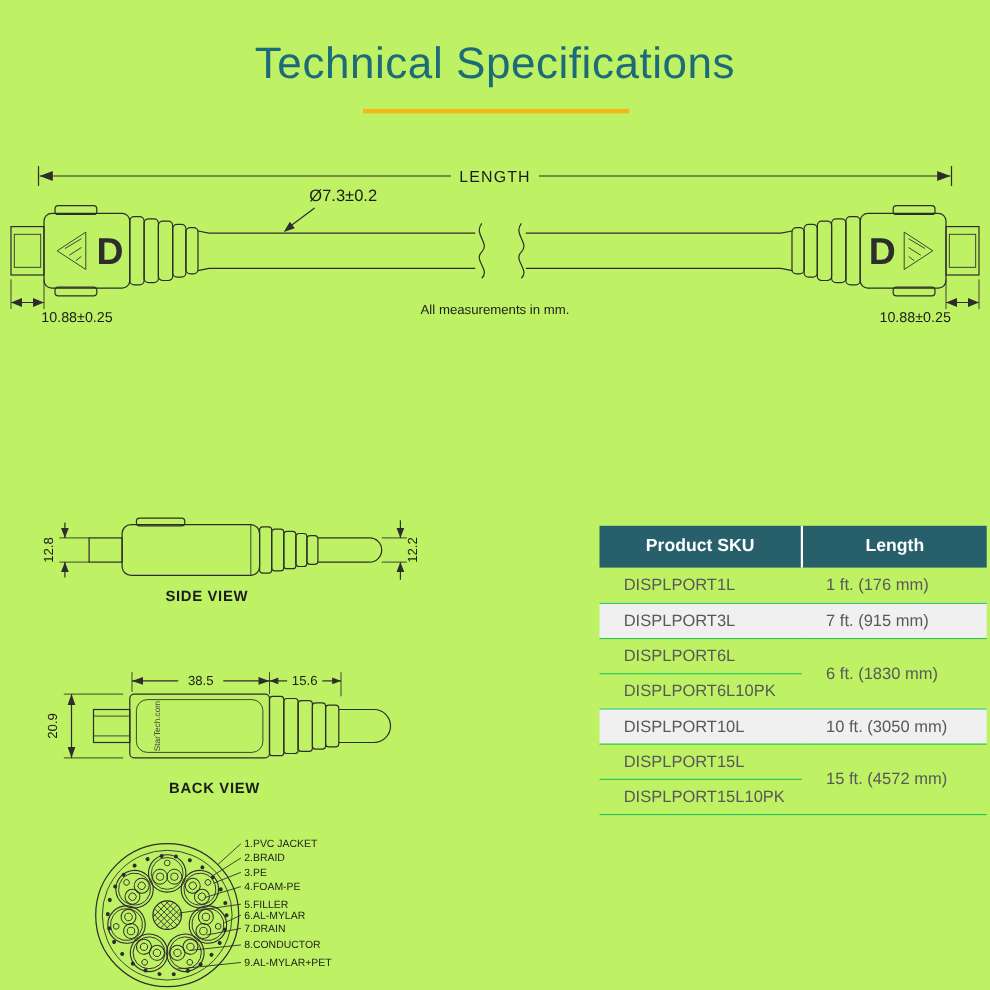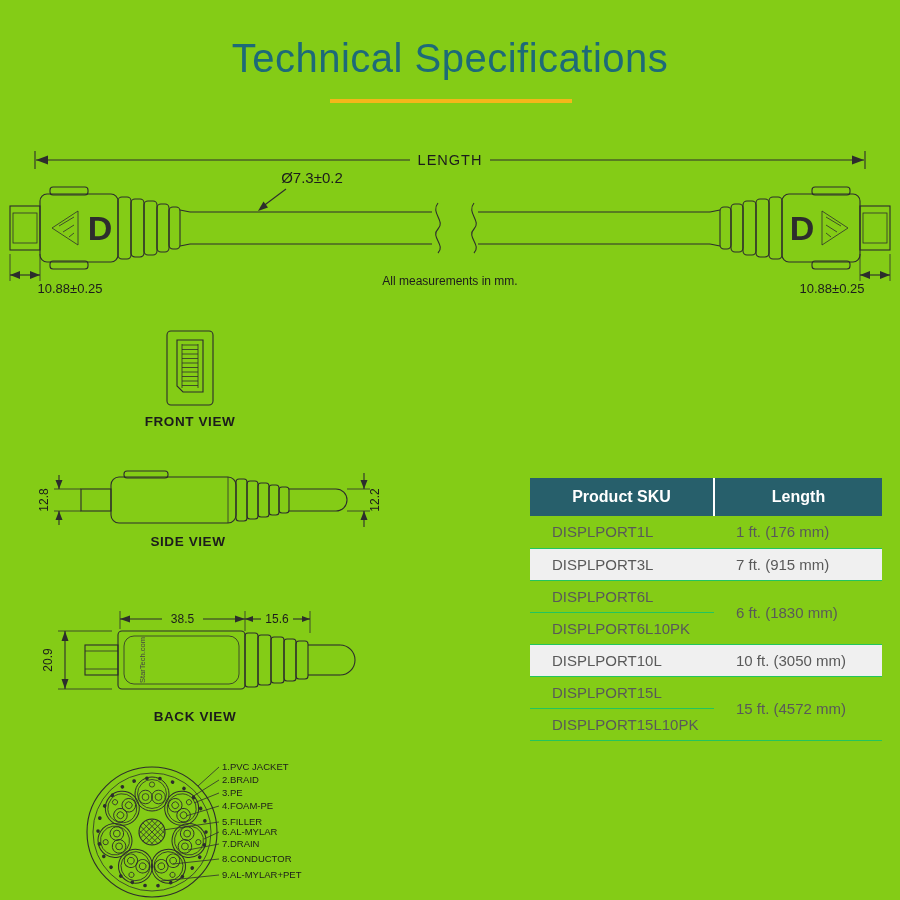--- a/index.html
+++ b/index.html
@@ -1,32 +1,32 @@
 <!DOCTYPE html>
 <html style="--accent: #f5b719; --title_text: #1d6a78; --table_header_bg: #275f6b; --table_row_alt: #f0f0f0; --cell_text: #595959;"><head>
 <meta charset="utf-8">
 <style>
   *{box-sizing:border-box}
   body{margin:0;background:#fff}
-  .page{position:relative;width:900px;height:900px;background:#84cc16;font-family:"Liberation Sans",sans-serif;color:#222;overflow:hidden}
+  .page{position:relative;width:900px;height:900px;background:#bef264;font-family:"Liberation Sans",sans-serif;color:#222;overflow:hidden}
   .title{position:absolute;top:36px;left:0;width:100%;text-align:center;font-size:40px;font-weight:400;color:var(--title_text,#1d6a78);letter-spacing:.5px}
   .accent-bar{position:absolute;top:99px;left:330px;width:242px;height:4px;background:var(--accent,#f5b719)}
   .d{position:absolute}
   svg{display:block;overflow:visible}
   svg text{font-family:"Liberation Sans",sans-serif;fill:#1c1c1c}
   .ln{stroke:#2d2d2d;stroke-width:1.1;fill:none}
   .thin{stroke:#2d2d2d;stroke-width:.8;fill:none}
   .fl{fill:#2d2d2d;stroke:none}
   .dimtxt{font-size:13px}
   .dimtxt2{font-size:12px}
   .biglabel{font-size:13.5px;font-weight:bold;letter-spacing:.6px}
   .xslabel{font-size:9.5px}
   .dletter{font-size:34px;font-weight:bold;fill:#2d2d2d}
   .brandtxt{font-size:7.5px;fill:#444}
-  .spec-table{position:absolute;left:530px;top:478px;border-collapse:collapse}
+  .spec-table{position:absolute;left:545px;top:478px;border-collapse:collapse}
   .spec-table th{background:var(--table_header_bg,#275f6b);color:#fff;font-size:16px;font-weight:bold;height:38px;text-align:center}
   .spec-table th.c1{width:184px;border-right:2px solid #fff}
   .spec-table th.c2{width:168px}
   .spec-table td{font-size:15px;color:var(--cell_text,#595959);height:32px;border-bottom:1px solid #22c55e;padding-left:22px;text-align:left;vertical-align:middle}
   .spec-table tr.alt td{background:var(--table_row_alt,#f0f0f0)}
 </style>
 </head>
 <body>
 
 <div class="page">
@@ -125,41 +125,20 @@
         <line class="ln" x1="860" y1="142" x2="890" y2="142"></line>
         <polygon class="fl" points="860,142 870,138 870,146"></polygon>
         <polygon class="fl" points="890,142 880,138 880,146"></polygon>
         <text class="dimtxt" x="832" y="160" text-anchor="middle">10.88±0.25</text>
       </g>
 
       <text class="dimtxt2" x="450" y="152" text-anchor="middle">All measurements in mm.</text>
     </svg>
   </div>
 
-  <div class="d" style="left:130px;top:328px">
-    <svg width="120" height="105" viewBox="0 0 120 105">
-      <rect class="ln" x="37" y="3" width="46" height="74" rx="4"></rect>
-      <polygon class="ln" points="47,12 73,12 73,64 53,64 47,58"></polygon>
-      <line class="thin" x1="52" y1="16" x2="52" y2="60"></line>
-      <line class="thin" x1="68" y1="16" x2="68" y2="60"></line>
-      <g>
-        <line class="thin" x1="52" y1="17" x2="68" y2="17"></line>
-        <line class="thin" x1="52" y1="21.5" x2="68" y2="21.5"></line>
-        <line class="thin" x1="52" y1="26" x2="68" y2="26"></line>
-        <line class="thin" x1="52" y1="30.5" x2="68" y2="30.5"></line>
-        <line class="thin" x1="52" y1="35" x2="68" y2="35"></line>
-        <line class="thin" x1="52" y1="39.5" x2="68" y2="39.5"></line>
-        <line class="thin" x1="52" y1="44" x2="68" y2="44"></line>
-        <line class="thin" x1="52" y1="48.5" x2="68" y2="48.5"></line>
-        <line class="thin" x1="52" y1="53" x2="68" y2="53"></line>
-        <line class="thin" x1="52" y1="57.5" x2="68" y2="57.5"></line>
-      </g>
-      <text class="biglabel" x="60" y="98" text-anchor="middle">FRONT VIEW</text>
-    </svg>
-  </div>
 
   <div class="d" style="left:36px;top:453px">
     <svg width="360" height="105" viewBox="0 0 360 105">
       <g>
         <rect class="ln" x="45" y="36" width="30" height="22"></rect>
         <rect class="ln" x="88" y="18" width="44" height="7" rx="3"></rect>
         <rect class="ln" x="75" y="24" width="125" height="46" rx="8"></rect>
         <line class="thin" x1="192" y1="24" x2="192" y2="70"></line>
         <rect class="ln" x="200" y="26" width="11" height="42" rx="3"></rect>
         <rect class="ln" x="211" y="28" width="11" height="38" rx="3"></rect>

